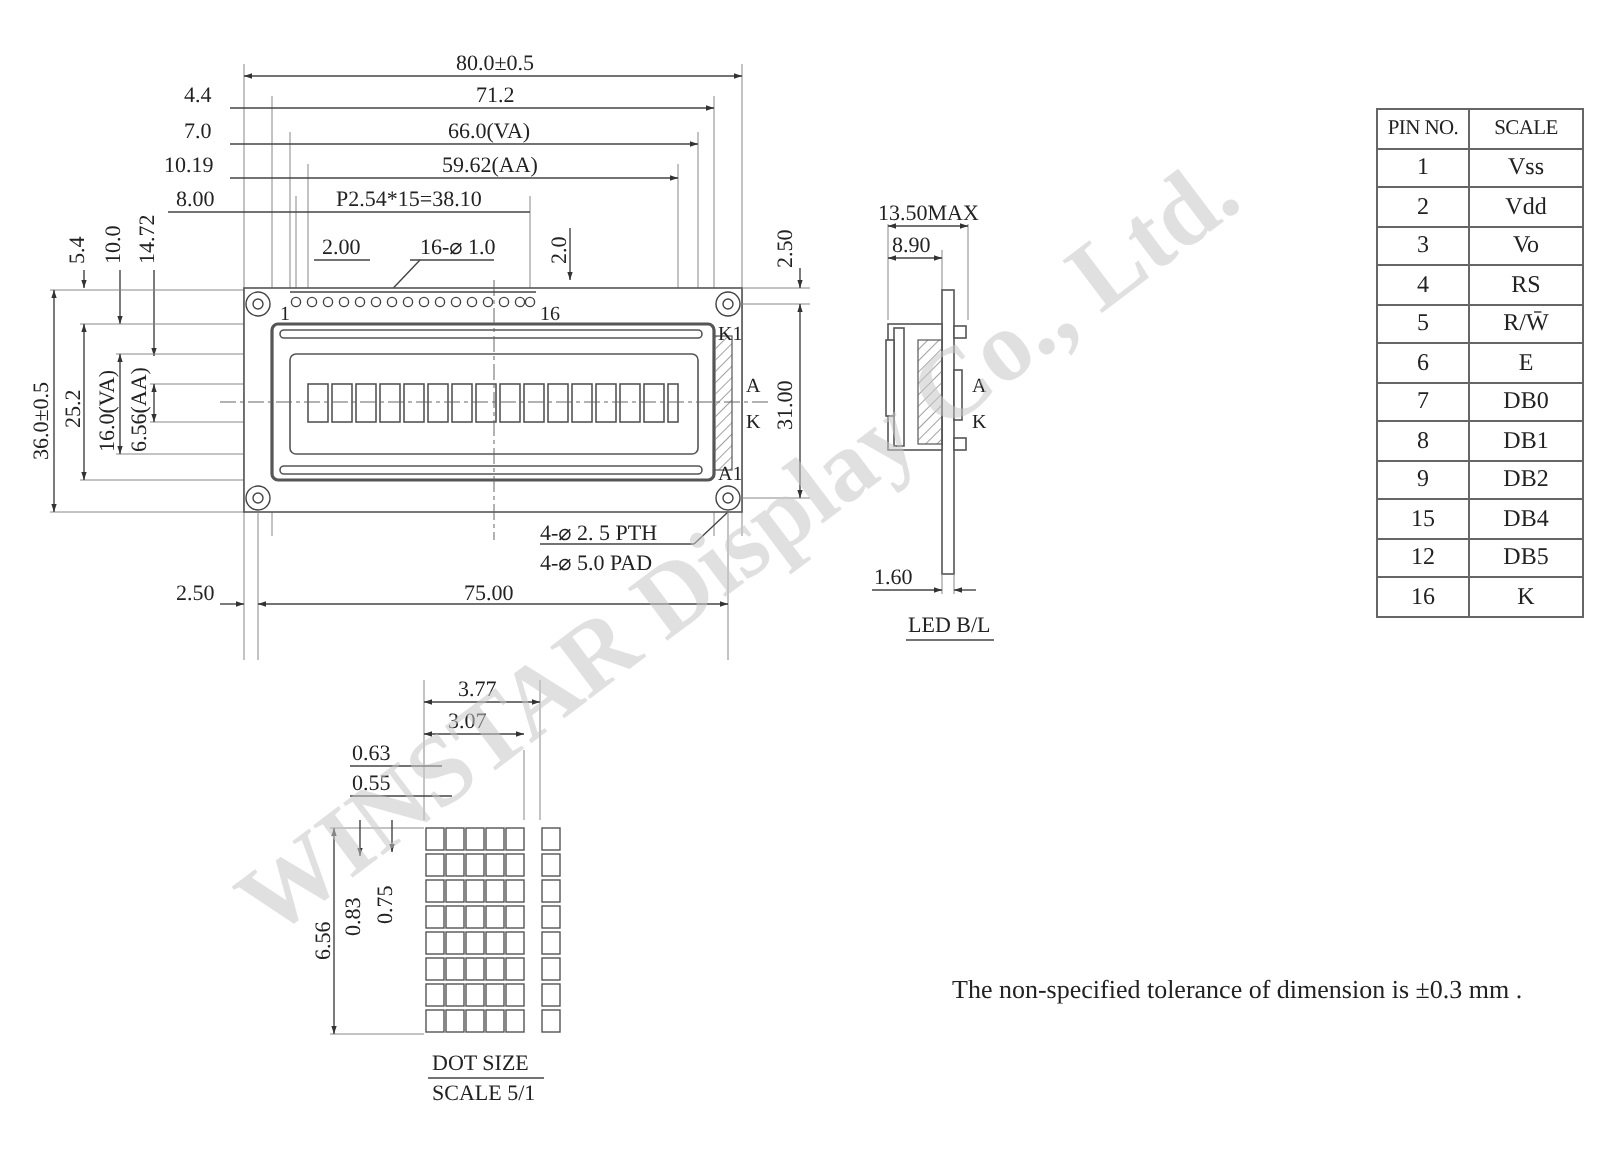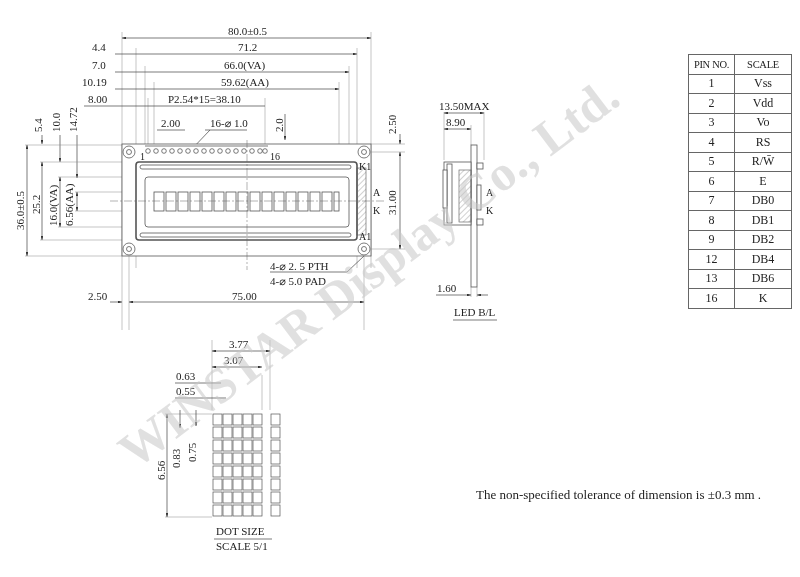--- a/index.html
+++ b/index.html
@@ -330,26 +330,26 @@
       </tr>
     <tr>
         <td>8</td>
         <td>DB1</td>
       </tr>
     <tr>
         <td>9</td>
         <td>DB2</td>
       </tr>
     <tr>
+        <td>15</td>
+        <td>DB4</td>
+      </tr>
+    <tr>
         <td>12</td>
-        <td>DB4</td>
-      </tr>
-    <tr>
-        <td>13</td>
-        <td>DB6</td>
+        <td>DB5</td>
       </tr>
     <tr>
         <td>16</td>
         <td>K</td>
       </tr>
   </tbody>
 </table>
 
 <div class="note">The non-specified tolerance of dimension is ±0.3 mm .</div>
 

